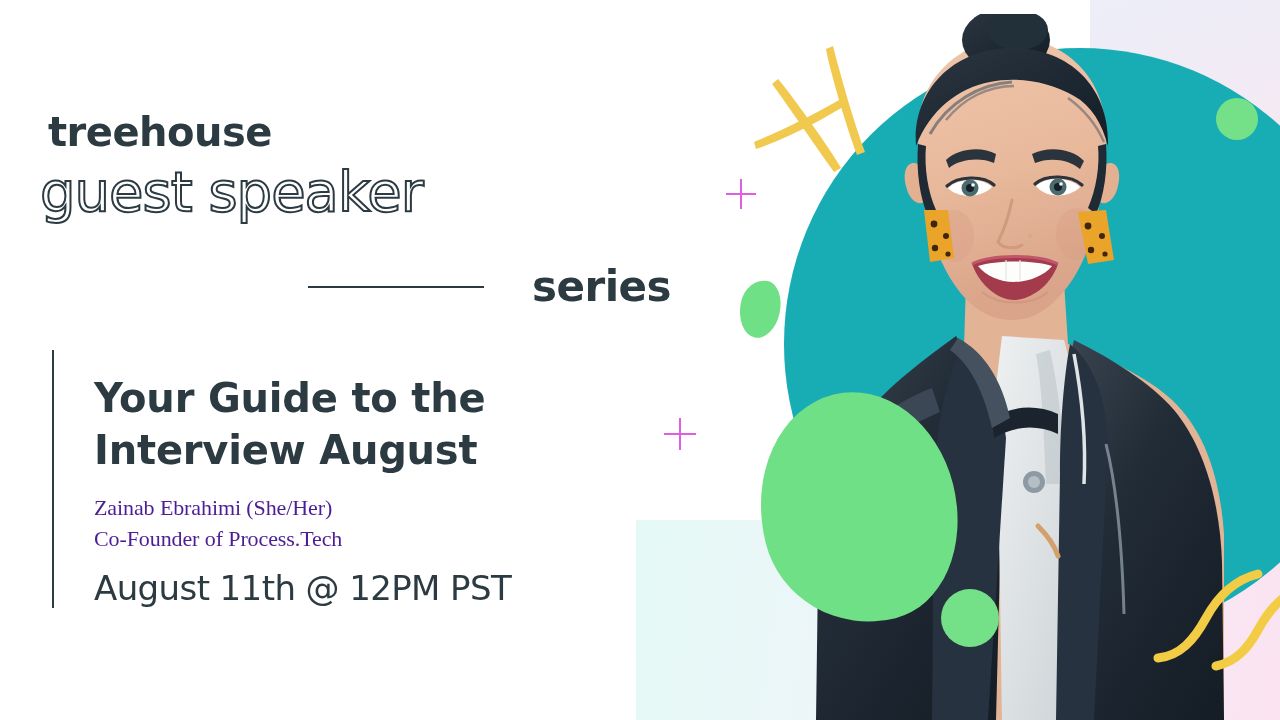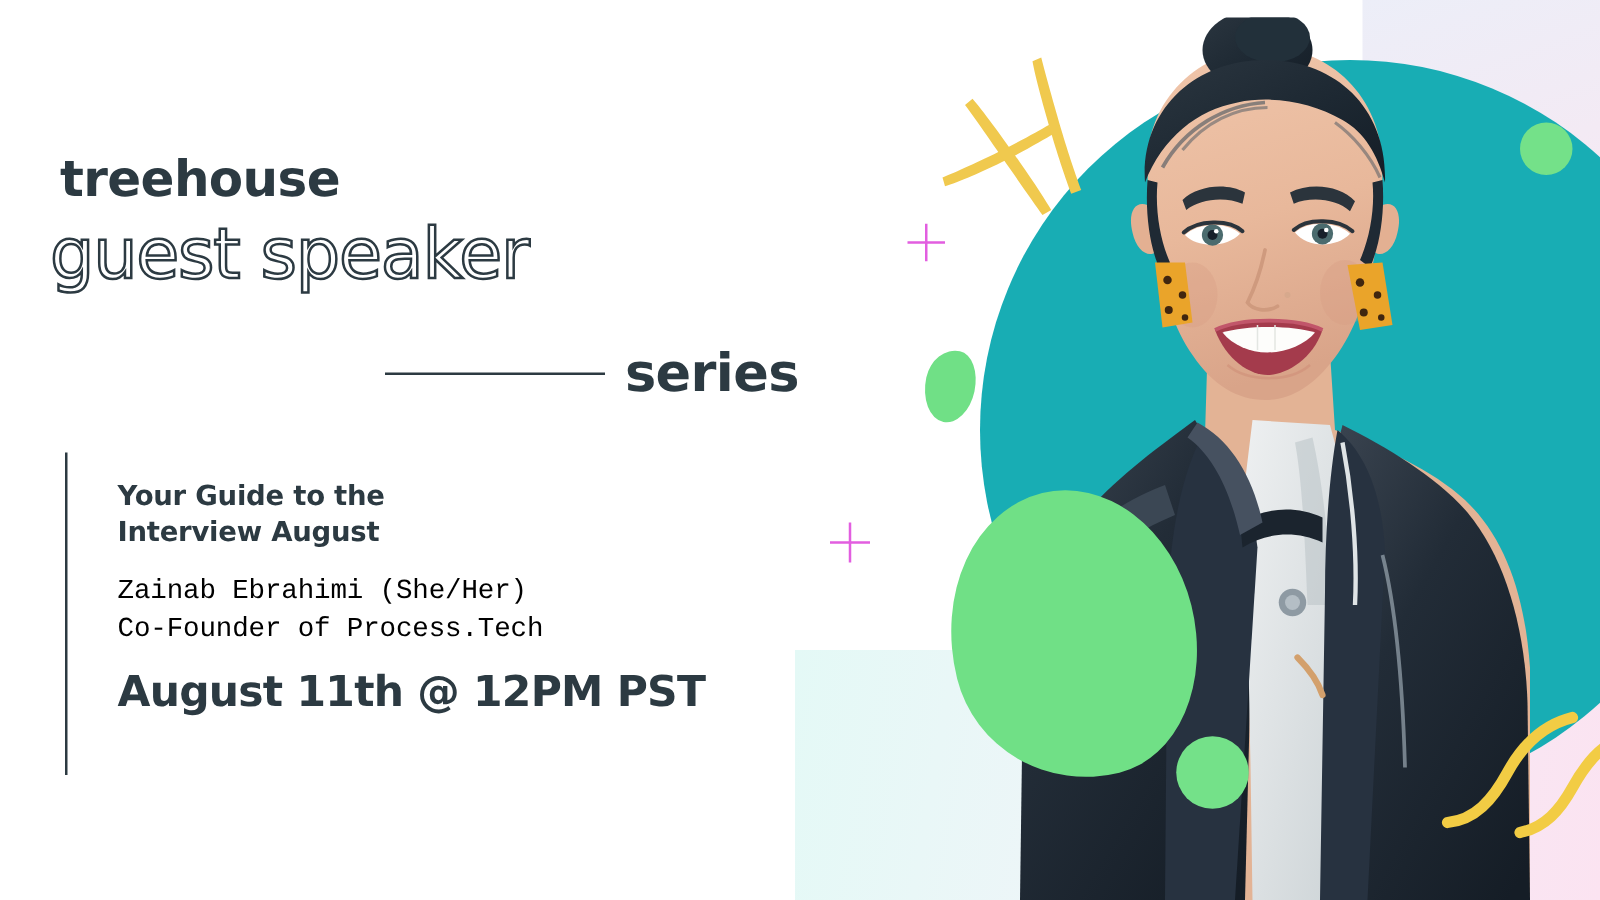--- a/index.html
+++ b/index.html
@@ -60,66 +60,66 @@
   #plus-mid{left:664px;top:418px;width:32px;height:32px;}
 
   
   #sparkle{position:absolute;left:740px;top:30px;width:180px;height:180px;}
   #squiggles{position:absolute;left:1150px;top:560px;width:132px;height:162px;}
 
   
   #speaker{position:absolute;left:806px;top:14px;width:420px;height:706px;}
 
   
-  #left-col{position:absolute;left:0;top:16px;width:660px;height:596px;}
+  #left-col{position:absolute;left:0;top:4px;width:660px;height:596px;}
 
   #brandmark{
     position:absolute;left:48px;top:108px;
     font-size:40px;font-weight:700;letter-spacing:-.5px;
     color:#2c3a42;line-height:1;
     font-family:"DejaVu Sans", sans-serif;
   }
 
   #headline-outline{
     position:absolute;left:40px;top:160px;
     font-size:56px;line-height:1;font-weight:400;
     letter-spacing:-1px;
     color:transparent;
     -webkit-text-stroke:2px #2c3a42;
     font-family:"DejaVu Sans", sans-serif;
     white-space:nowrap;
   }
 
   #series-row{
     position:absolute;left:308px;top:255px;width:320px;height:56px;
-    display:flex;align-items:center;
+    display:flex;align-items:center;gap:32px;
   }
   #series-rule{flex:0 0 176px;height:2px;background:#2c3a42;margin-right:16px;}
   #series-word{
     font-size:42px;font-weight:600;color:#2c3a42;line-height:1;
     letter-spacing:-.5px;font-family:"DejaVu Sans", sans-serif;
   }
 
   #detail-block{position:absolute;left:52px;top:346px;width:600px;height:258px;}
   #detail-rule{position:absolute;left:0;top:0;width:2px;height:258px;background:#2c3a42;}
   #detail-inner{position:absolute;left:42px;top:22px;width:540px;}
 
   #talk-title{
-    font-size:22px;line-height:1.3;font-weight:600;color:#2c3a42;
+    font-size:40px;line-height:1.3;font-weight:600;color:#2c3a42;
     letter-spacing:-.2px;margin:0 0 16px 0;
     font-family:"DejaVu Sans", sans-serif;
   }
   .speaker-line{
-    font-size:22px;line-height:1.42;font-weight:400;color:#000000;
+    font-size:22px;line-height:1.42;font-weight:400;color:#4c1d95;
     letter-spacing:-.1px;margin:0;
-    font-family:Liberation Mono, monospace;
+    font-family:Liberation Serif, serif;
   }
   #event-datetime{
     margin:16px 0 14px 0;
-    font-size:34px;line-height:1.1;font-weight:700;color:#2c3a42;
+    font-size:34px;line-height:1.1;font-weight:400;color:#2c3a42;
     letter-spacing:-.6px;
     font-family:"DejaVu Sans", sans-serif;
   }
 </style>
 </head>
 <body>
 
 <div id="stage">
 
   <div class="panel" id="panel-topright"></div>

